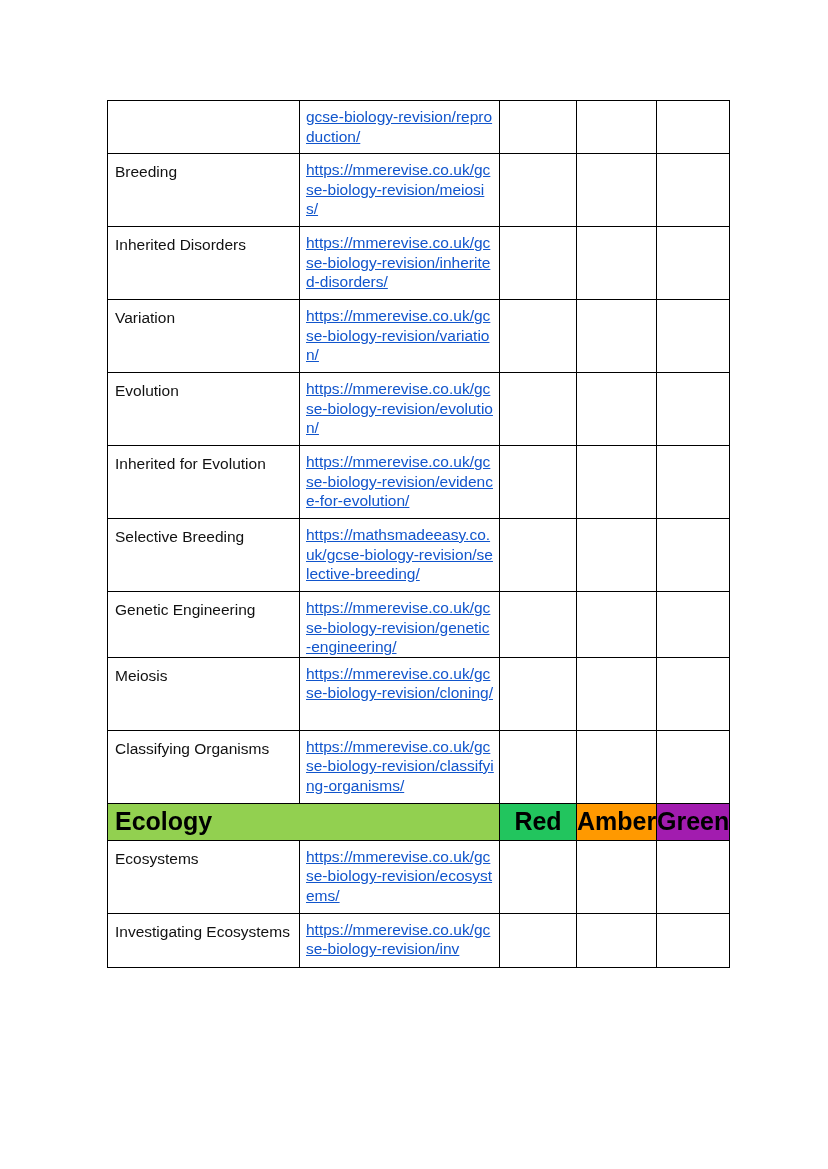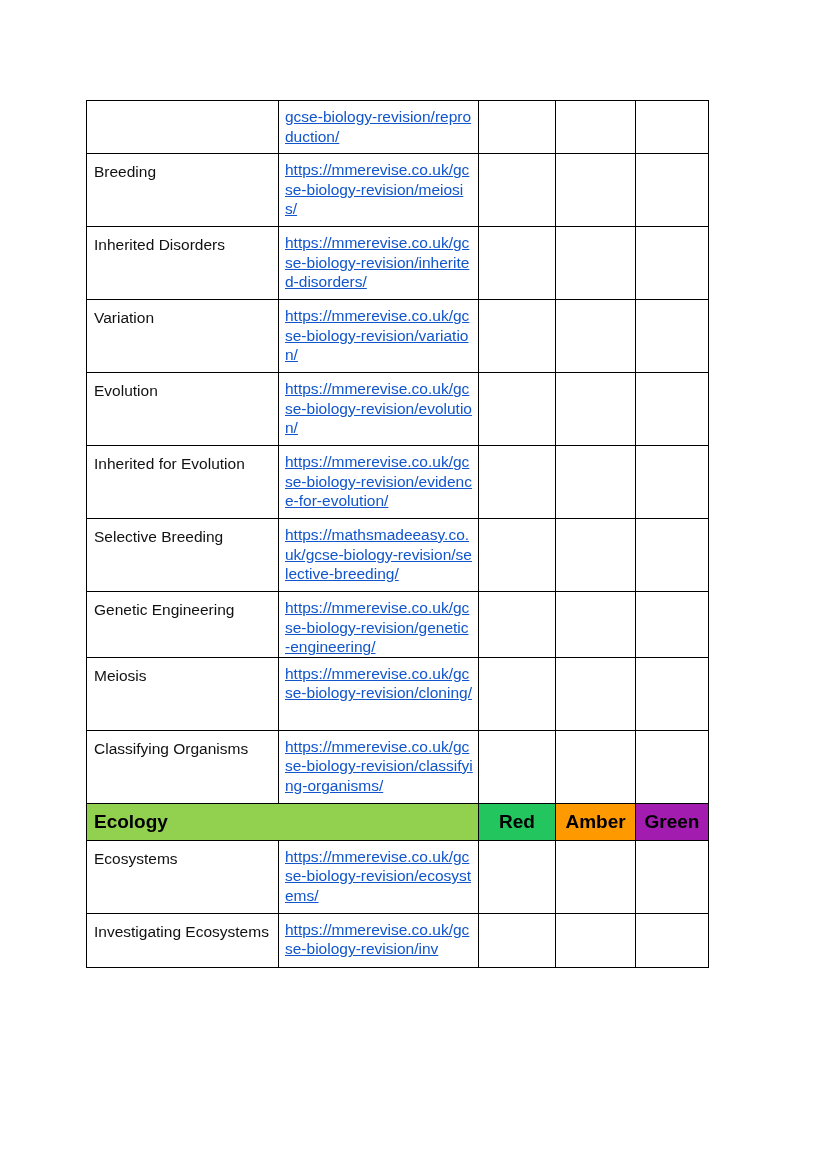--- a/index.html
+++ b/index.html
@@ -1,23 +1,23 @@
 <!DOCTYPE html>
 <html><head>
 <meta charset="utf-8">
 <style>
   html, body { margin:0; padding:0; background:#ffffff; }
   body { width:828px; height:1169px; position:relative; font-family:"Liberation Sans", sans-serif; }
-  table { position:absolute; left:86px; top:100px; border-collapse:collapse; table-layout:fixed; width:622px; }
+  table { position:absolute; left:107px; top:100px; border-collapse:collapse; table-layout:fixed; width:622px; }
   td { border:1.5px solid #000; vertical-align:top; padding:0; font-size:15.5px; line-height:19.5px; color:#111; }
   td.topic { padding:8px 7px 0 7px; }
   td.link { padding:6px 5px 0 6px; }
   td.link a { color:#1155cc; text-decoration:underline; word-break:break-all; }
   td.rag { }
-  tr.hdr td { vertical-align:middle; font-weight:bold; font-size:19px; height:36px; color:#000; }
+  tr.hdr td { vertical-align:middle; font-weight:bold; font-size:25px; height:36px; color:#000; }
   .bg-green-head { background:#92d050; padding-left:7px; }
   .bg-red { background:#22c55e; text-align:center; }
   .bg-amber { background:#ff9900; text-align:center; }
   .bg-green { background:#a21caf; text-align:center; }
 </style>
 </head>
 <body>
 
 <table>
   <colgroup>

